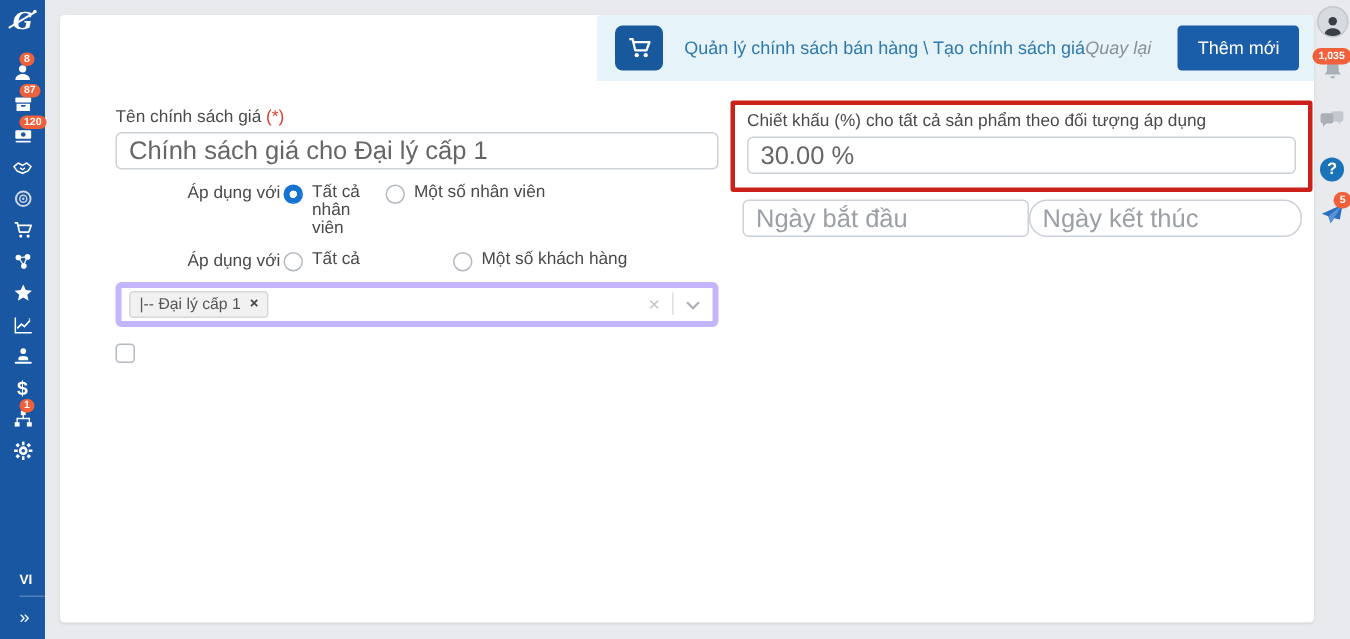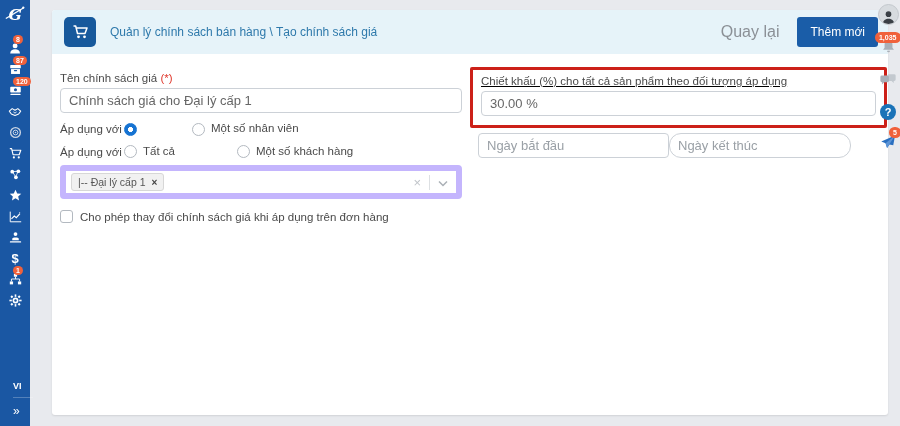--- a/index.html
+++ b/index.html
@@ -18,72 +18,72 @@
   .badge { position:absolute; top:-3px; left:13px; background:#f0613b; color:#fff;
            font-size:7px; line-height:9px; padding:0 3px; border-radius:6px; font-weight:bold;
            white-space:nowrap; }
   .dollar-glyph { color:#fff; font-size:13px; font-weight:bold; line-height:1; }
   .sidebar-bottom { margin-top:auto; width:36px; text-align:left;padding-left:16px; }
   .lang { color:#fff; font-size:9px; font-weight:bold; padding:6px 0; cursor:pointer; }
   .expand { border-top:1px solid rgba(255,255,255,.25); color:#fff; font-size:12px;
             padding:6px 0 8px; cursor:pointer; }
 
   
-  .card { position:absolute; left:52px; top:10px; width:836px; height:405px; background:#fff;
-          border-radius:3px; box-shadow:0 1px 2px rgba(0,0,0,.10); display:flex; flex-direction:column; }
+  .card { position:absolute; left:40px; top:10px; width:836px; height:405px; background:#fff;
+          border-radius:3px; box-shadow:0 1px 2px rgba(0,0,0,.10); display:flex; flex-direction:column;align-items:flex-end; }
   .card-header { height:44px; background:#e6f3f9; border-radius:3px 3px 0 0; display:flex;
                  align-items:center; padding:0 10px 0 12px; flex:0 0 auto; }
   .crumb-icon { width:32px; height:30px; background:#17599c; border-radius:5px; display:flex;
                 align-items:center; justify-content:center; margin-right:14px; flex:0 0 auto; }
   .breadcrumb { color:#2e79ab; font-size:12px; }
   .spacer { flex:1; }
-  .back-link { color:#8b9096; font-size:16px; margin-right:18px; cursor:pointer; }
+  .back-link { color:#8b9096; font-size:12px; margin-right:18px; cursor:pointer;font-style:italic; }
   .submit-btn { background:#1a5da8; color:#fff; border:none; border-radius:3px;
                 padding:8px 13px; font-size:12px; cursor:pointer;
                 font-family:"Liberation Sans","DejaVu Sans",sans-serif; }
 
   .card-body { display:flex; padding:16px 8px; gap:16px; align-items:flex-start; }
   .col-left { flex:0 0 402px; }
   .col-right { flex:1; position:relative; }
 
   .field-label { font-size:11.5px; color:#4a4a4a; display:block; margin:2px 0 4px; }
   .req { color:#e03a2f; }
   .text-input { width:100%; height:25px; border:1px solid #ccd1d7; border-radius:4px;
-                padding:0 8px; font-size:13px; color:#666; outline:none; background:#fff;
+                padding:0 8px; font-size:17px; color:#666; outline:none; background:#fff;
                 font-family:"Liberation Sans","DejaVu Sans",sans-serif; }
   .text-input::placeholder { color:#9aa0a6; }
 
-  .radio-row { display:flex; margin-top:9px; font-size:11.5px; color:#4a4a4a; align-items:flex-start; }
+  .radio-row { display:flex; margin-top:9px; font-size:11.5px; color:#4a4a4a; align-items:flex-start;margin-left:48px; }
   .row-label { flex:0 0 64px; padding-top:1px; }
   .radio { display:flex; gap:6px; cursor:pointer; align-items:flex-start; }
   .rdot { flex:0 0 13px; width:13px; height:13px; border-radius:50%;
           border:1px solid #b3b9c0; background:#fff; margin-top:0.5px; }
   .radio.on .rdot { border:1px solid #1673d2;
           background:radial-gradient(circle at center,#fff 0,#fff 2.4px,#1673d2 2.6px); }
   .opt-a { flex:0 0 68px; }
   .opt-b { flex:1; }
   .c-opt1 { flex:0 0 113px; }
   .c-opt2 { flex:0 0 93px; }
 
-  .multiselect { margin-top:7px; min-height:27px; border:6px solid #c4b5fd; border-radius:4px;
+  .multiselect { margin-top:7px; min-height:27px; border:4px solid #c4b5fd; border-radius:4px;
                  display:flex; align-items:center; padding:2px 8px 2px 5px; cursor:pointer; }
   .tag { background:#f1f1f1; border:1px solid #d7d7d7; border-radius:3px; font-size:10.5px;
          color:#555; padding:2px 6px; display:flex; gap:6px; align-items:center; }
   .tag-x { font-weight:bold; color:#444; cursor:pointer; font-size:10px; }
   .ms-right { margin-left:auto; display:flex; align-items:center; gap:8px; }
   .ms-clear { color:#c0c4c9; font-size:13px; cursor:pointer; line-height:1; }
   .ms-sep { width:1px; height:15px; background:#dde0e3; }
 
   .checkbox-row { display:flex; gap:7px; margin-top:11px; font-size:11.5px; color:#4a4a4a;
                   align-items:center; cursor:pointer; }
   .cbox { flex:0 0 13px; width:13px; height:13px; border:1px solid #b3b9c0; border-radius:3px;
           background:#fff; }
 
   .highlight { border:3px solid #cc2018; border-radius:2px; margin:-3px -7px 5px -8px;
-               padding:3px 8px 9px;text-decoration:underline; }
+               padding:3px 8px 9px; }
   .dates { display:flex; margin-top:2px; }
   .date-start { width:191px; }
   .date-end { width:182px;border-radius:12px; }
 
   
   .rightbar { position:absolute; right:0; top:0; width:24px; height:426px; display:flex;
               flex-direction:column; align-items:center; padding-top:4px; z-index:4; }
   .avatar { width:21px; height:21px; border-radius:50%; background:#d7dbdf; overflow:hidden;
             display:flex; align-items:flex-end; justify-content:center; cursor:pointer;
             border:1px solid #c3c8cd; }
@@ -274,20 +274,21 @@
         <label class="field-label">
           <span>Tên chính sách giá</span>
           <span class="req">(*)</span>
         </label>
         <input class="text-input" value="Chính sách giá cho Đại lý cấp 1" style="">
 
         <div class="radio-row">
           <span class="row-label">Áp dụng với</span>
           <label class="radio on opt-a">
             <span class="rdot"></span>
+            <span>Tất cả nhân viên</span>
           </label>
           <label class="radio opt-b">
             <span class="rdot"></span>
             <span>Một số nhân viên</span>
           </label>
         </div>
 
         <div class="radio-row">
           <span class="row-label">Áp dụng với</span>
           <label class="radio c-opt1">
@@ -311,21 +312,20 @@
             <span>
               <svg width="10" height="7" viewBox="0 0 10 7">
                   <path d="M1 1.5l4 4 4-4" fill="none" stroke="#aab0b6" stroke-width="1.5"></path>
                 </svg>
             </span>
           </span>
         </div>
 
         <label class="checkbox-row">
           <span class="cbox"></span>
-          <span>Cho phép thay đổi chính sách giá khi áp dụng trên đơn hàng</span>
         </label>
       </div>
 
       <div class="col-right">
         <div class="highlight">
           <label class="field-label">Chiết khấu (%) cho tất cả sản phẩm theo đối tượng áp dụng</label>
           <input class="text-input" value="30.00 %" style="">
         </div>
 
         <div class="dates">

